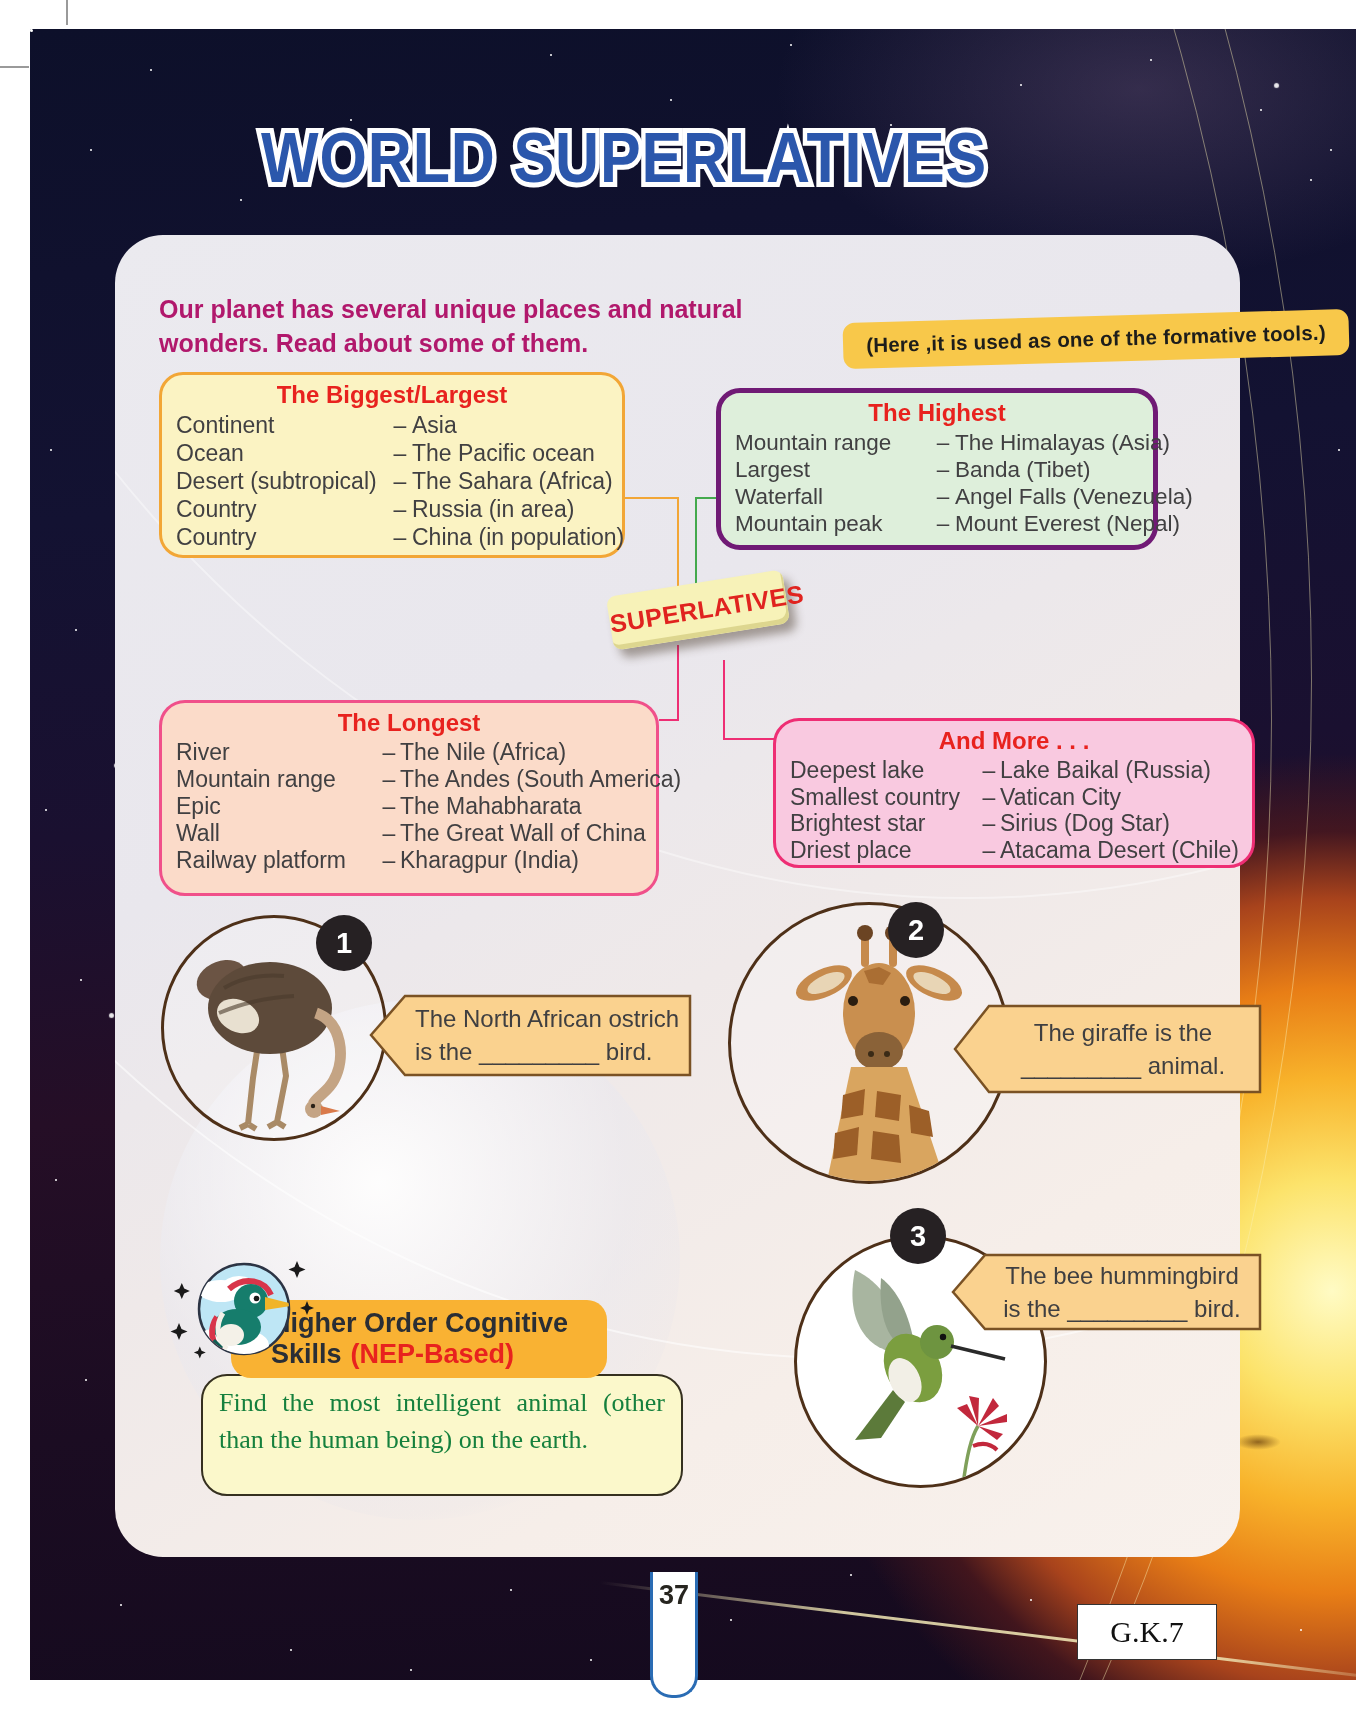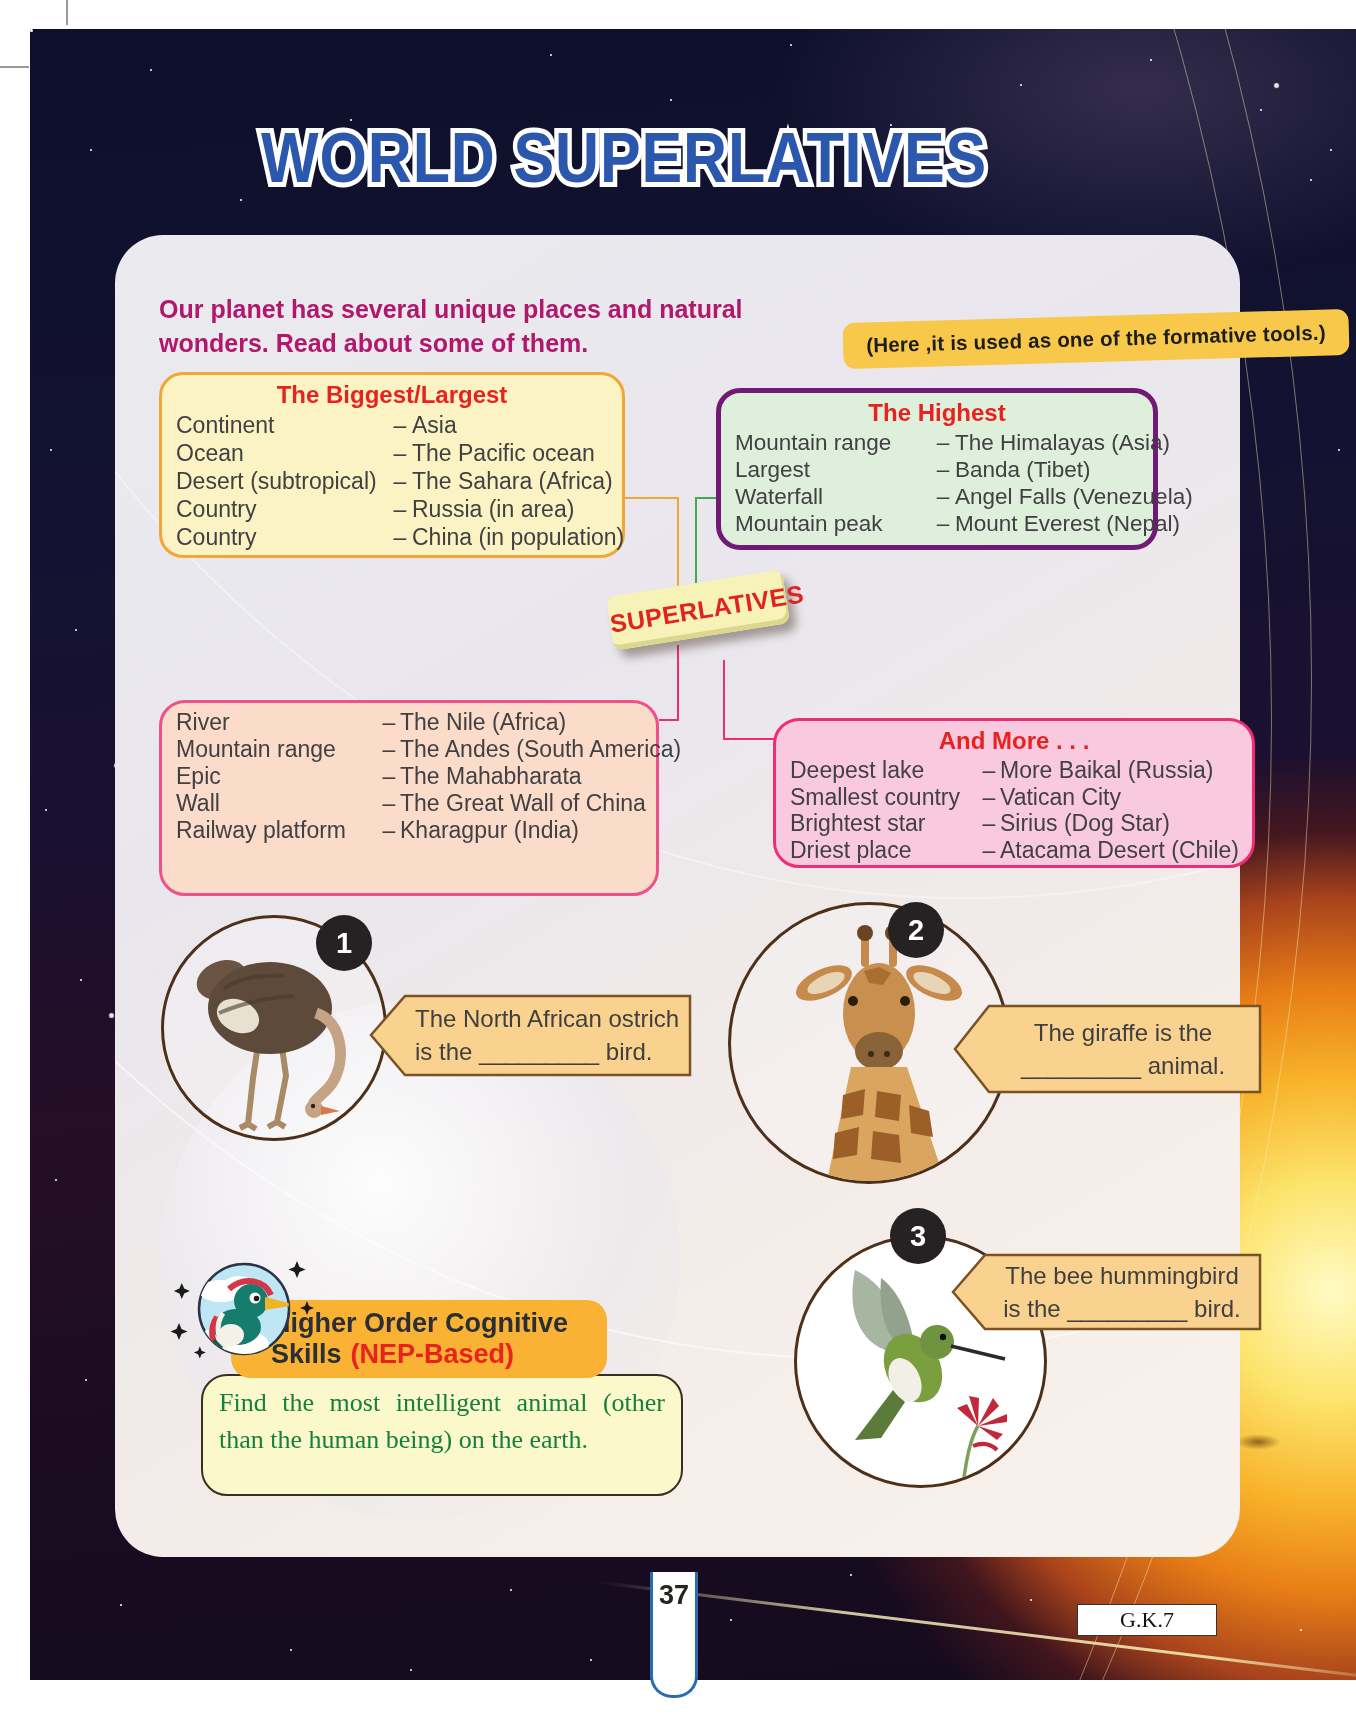--- a/index.html
+++ b/index.html
@@ -124,23 +124,23 @@
   .task-box{position:absolute;left:170px;top:1374px;width:482px;height:122px;background:#FBF8CB;
     border:2px solid #35301f;border-radius:26px;box-sizing:border-box;}
   .task-text{margin:8px 16px 0 16px;font-family:"Liberation Serif",serif;font-size:26px;
     line-height:37px;text-align:justify;color:#15803d;}
 
   
   .page-tab{position:absolute;left:619px;top:1572px;width:48px;height:126px;background:#fff;
     border:3px solid #2A6CB4;border-top:none;border-radius:0 0 22px 22px;box-sizing:border-box;
     text-align:center;z-index:8;}
   .page-tab span{display:inline-block;margin-top:8px;font-size:27px;font-weight:bold;color:#27251F;}
-  .gk-label{position:absolute;left:1046px;top:1604px;width:140px;height:32px;background:#fff;
+  .gk-label{position:absolute;left:1046px;top:1604px;width:140px;height:56px;background:#fff;
     border:1.5px solid #333;box-sizing:border-box;display:flex;align-items:center;justify-content:center;
-    font-family:"Liberation Serif",serif;font-size:22px;color:#111;z-index:8;}
+    font-family:"Liberation Serif",serif;font-size:30px;color:#111;z-index:8;}
 </style>
 </head>
 <body>
 
 <div class="page">
 
   <div class="print-area">
     <div class="star-dots"></div>
     <div class="star-big"></div>
     <div class="orbit o1"></div>
@@ -214,20 +214,21 @@
           <span class="v">Angel Falls (Venezuela)</span>
         <span class="l">Mountain peak</span>
           <span class="d">–</span>
           <span class="v">Mount Everest (Nepal)</span>
       </div>
     </div>
 
     <div class="sup-badge">SUPERLATIVES</div>
 
     <div class="box longest">
+      <div class="box-title">The Longest</div>
       <div class="rows">
         <span class="l">River</span>
           <span class="d">–</span>
           <span class="v">The Nile (Africa)</span>
         <span class="l">Mountain range</span>
           <span class="d">–</span>
           <span class="v">The Andes (South America)</span>
         <span class="l">Epic</span>
           <span class="d">–</span>
           <span class="v">The Mahabharata</span>
@@ -238,21 +239,21 @@
           <span class="d">–</span>
           <span class="v">Kharagpur (India)</span>
       </div>
     </div>
 
     <div class="box more">
       <div class="box-title">And More . . .</div>
       <div class="rows">
         <span class="l">Deepest lake</span>
           <span class="d">–</span>
-          <span class="v">More Baikal (Russia)</span>
+          <span class="v">Lake Baikal (Russia)</span>
         <span class="l">Smallest country</span>
           <span class="d">–</span>
           <span class="v">Vatican City</span>
         <span class="l">Brightest star</span>
           <span class="d">–</span>
           <span class="v">Sirius (Dog Star)</span>
         <span class="l">Driest place</span>
           <span class="d">–</span>
           <span class="v">Atacama Desert (Chile)</span>
       </div>

